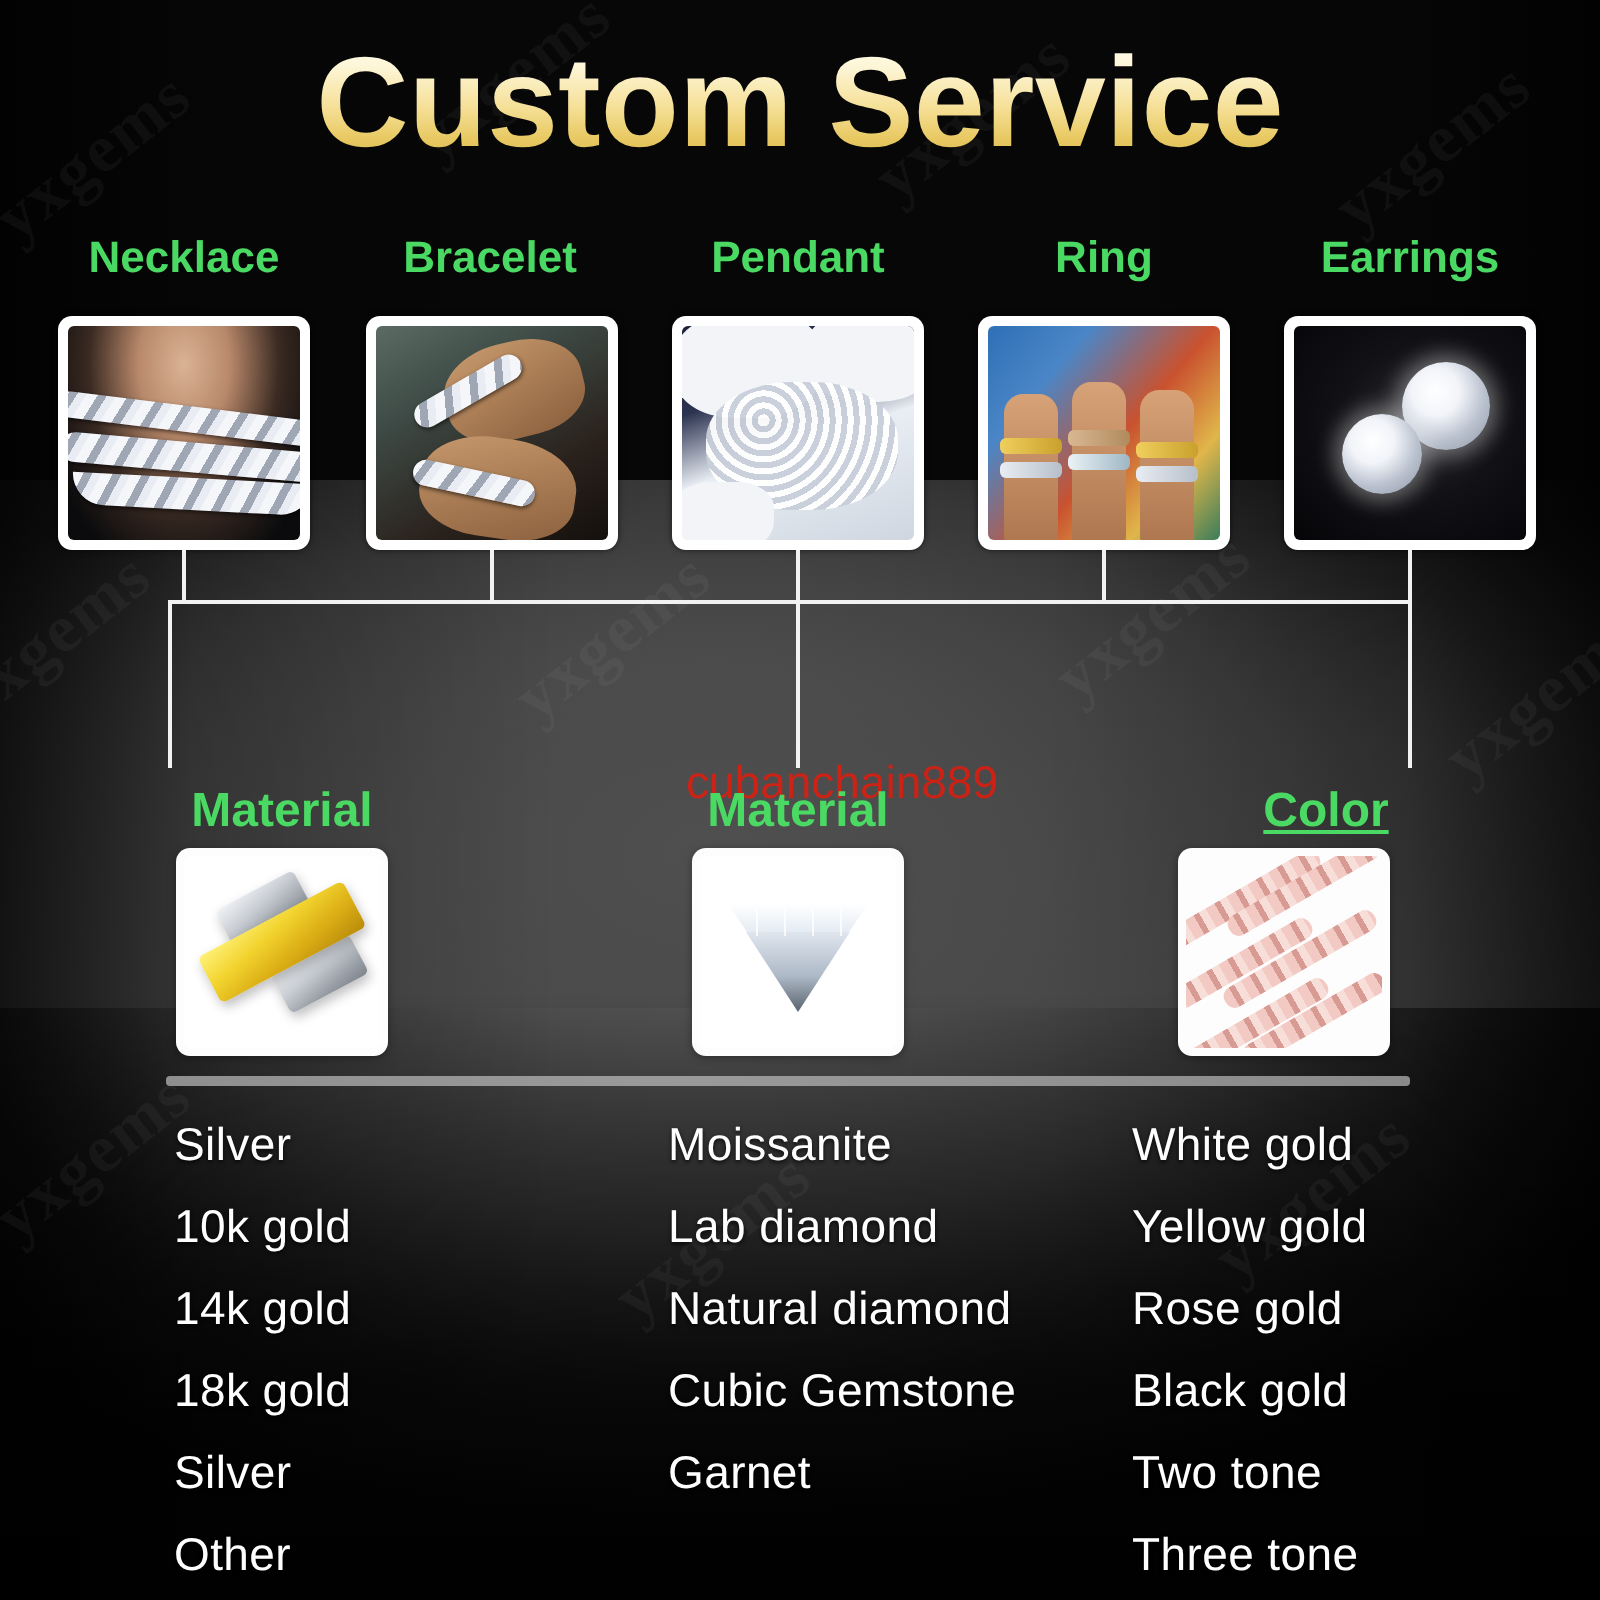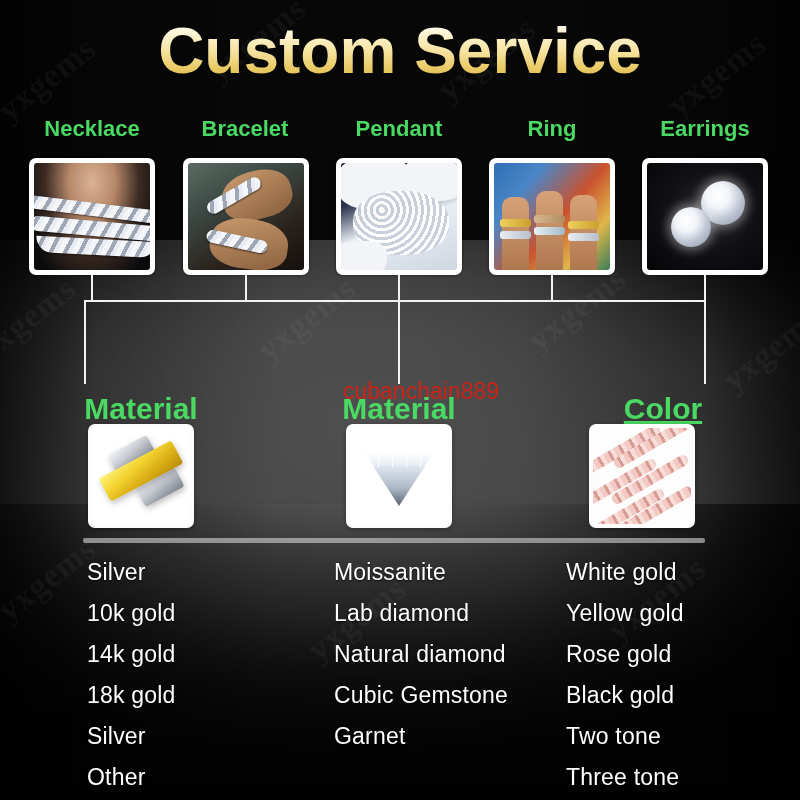--- a/index.html
+++ b/index.html
@@ -111,21 +111,21 @@
   }
   .cat-inner {
     width: 100%; height: 100%;
     border-radius: 3px;
     overflow: hidden;
     position: relative;
   }
   
   .mid-label {
     position: absolute;
-    font-size: 30px;
+    font-size: 24px;
     font-weight: 600;
     color: #4ad963;
     white-space: nowrap;
     transform: translateX(-50%);
     text-align: center;
   }
   .mid-box {
     position: absolute;
     background: #fdfdfd;
     border-radius: 7px;

